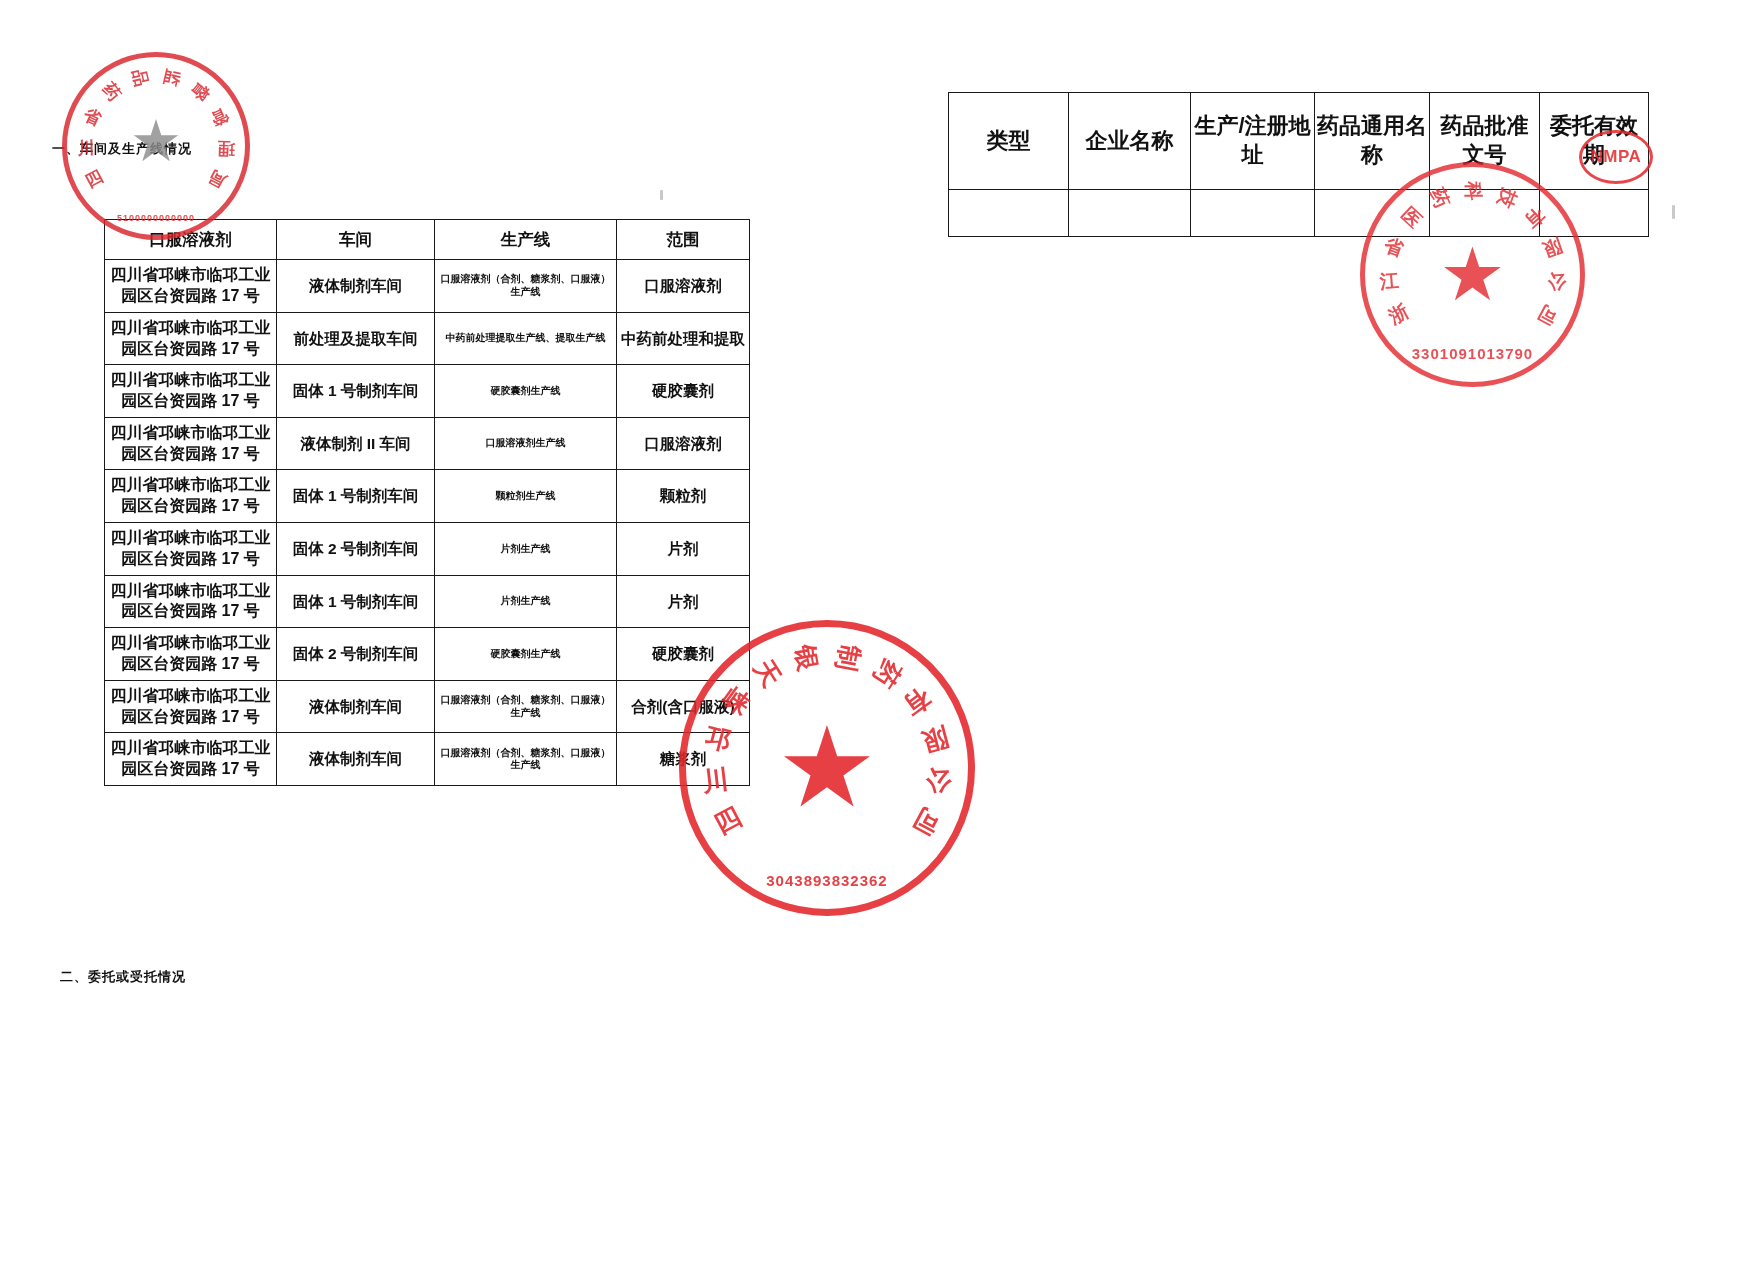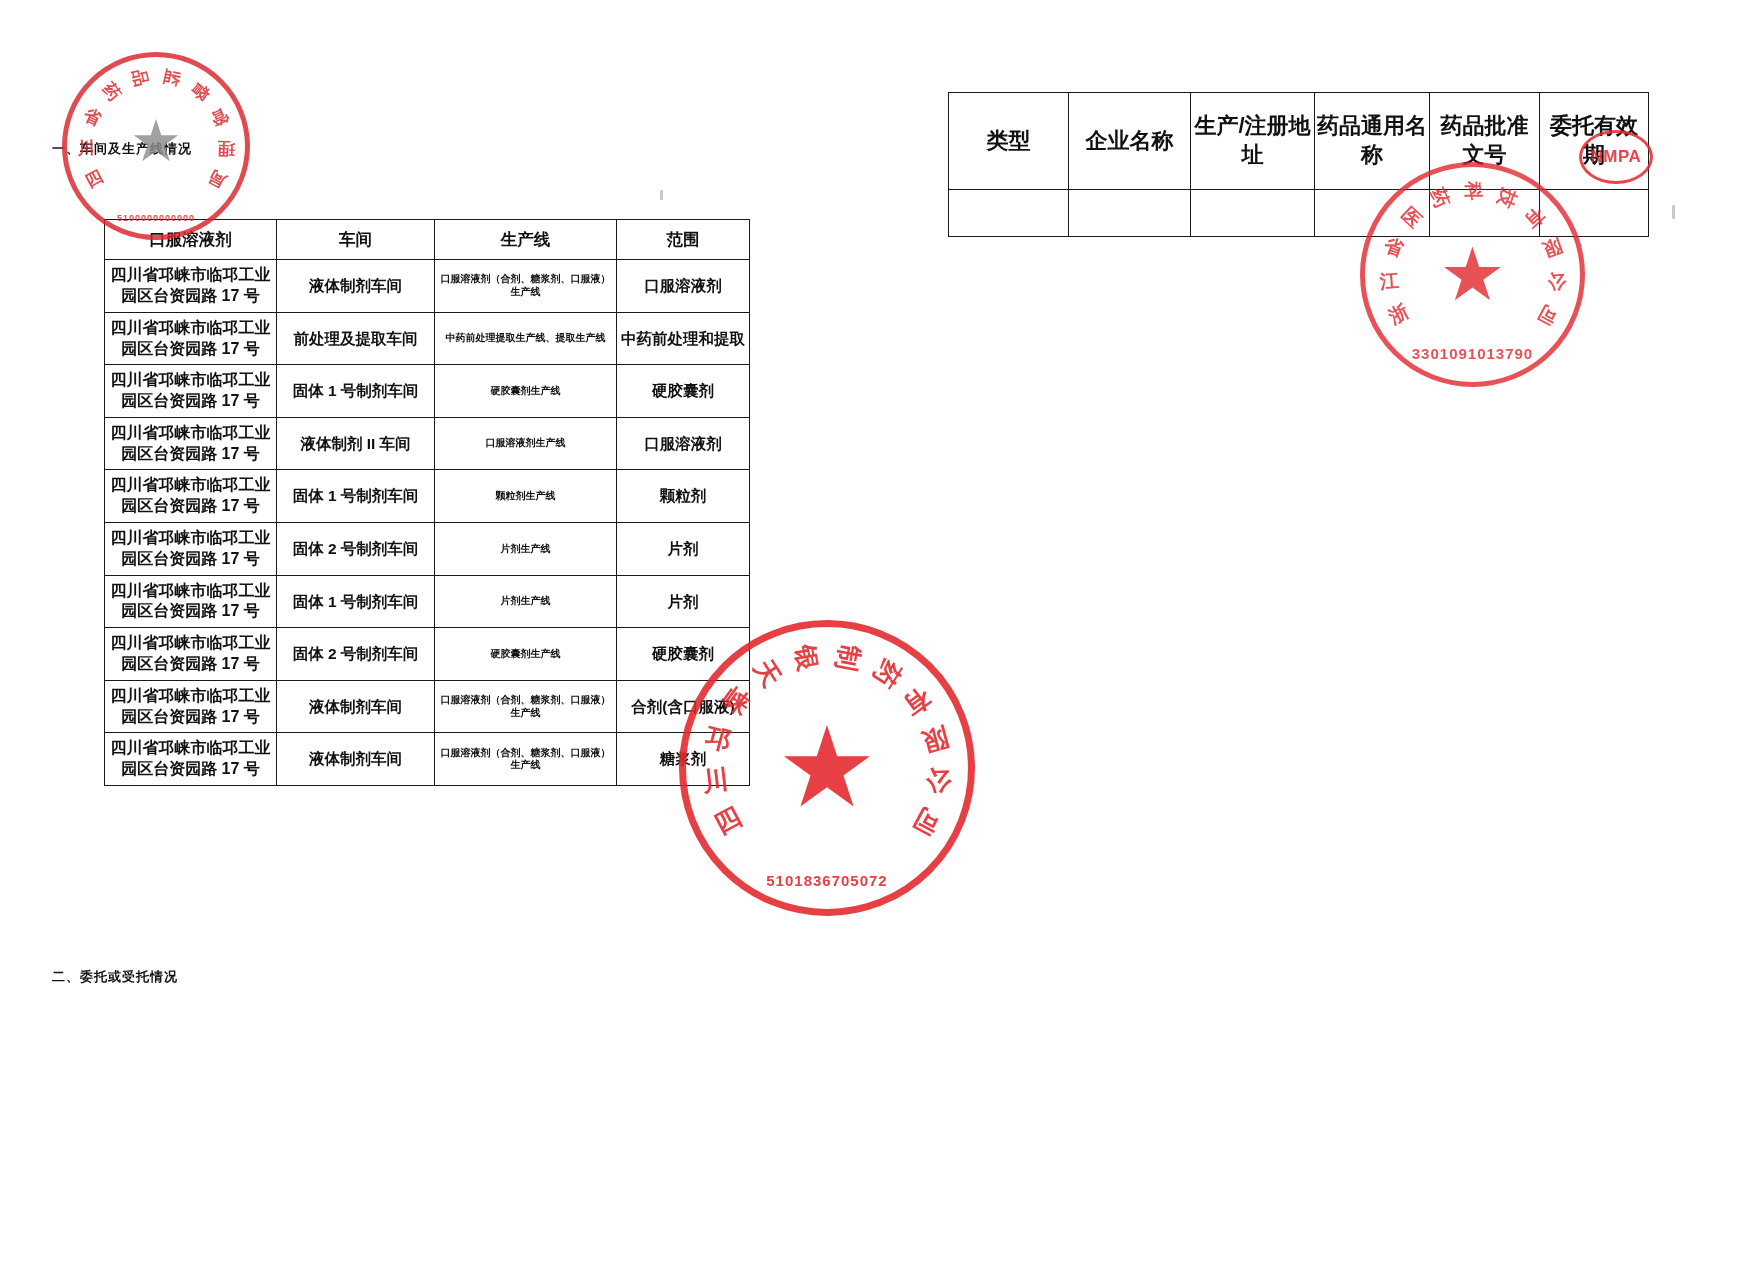--- a/index.html
+++ b/index.html
@@ -19,21 +19,21 @@
   
   .section-heading {
     position: absolute;
     font-size: 13px;
     font-weight: 700;
     letter-spacing: 1px;
     white-space: nowrap;
     font-family: "Liberation Sans", "DejaVu Sans", sans-serif;
   }
   #heading-one { left: 52px; top: 140px; }
-  #heading-two { left: 52px; top: 968px; }
+  #heading-two { left: 60px; top: 968px; }
 
   
   .main-table {
     position: absolute;
     left: 104px;
     top: 219px;
     width: 645px;
     border-collapse: collapse;
     table-layout: fixed;
   }
@@ -339,21 +339,21 @@
       <span style="font-size: 26px; transform: rotate(-32.1818deg) translate(0px, -112px) rotate(90deg) translate(-50%, -50%);">天</span>
       <span style="font-size: 26px; transform: rotate(-10.7273deg) translate(0px, -112px) rotate(90deg) translate(-50%, -50%);">银</span>
       <span style="font-size: 26px; transform: rotate(10.7273deg) translate(0px, -112px) rotate(90deg) translate(-50%, -50%);">制</span>
       <span style="font-size: 26px; transform: rotate(32.1818deg) translate(0px, -112px) rotate(90deg) translate(-50%, -50%);">药</span>
       <span style="font-size: 26px; transform: rotate(53.6364deg) translate(0px, -112px) rotate(90deg) translate(-50%, -50%);">有</span>
       <span style="font-size: 26px; transform: rotate(75.0909deg) translate(0px, -112px) rotate(90deg) translate(-50%, -50%);">限</span>
       <span style="font-size: 26px; transform: rotate(96.5455deg) translate(0px, -112px) rotate(90deg) translate(-50%, -50%);">公</span>
       <span style="font-size: 26px; transform: rotate(118deg) translate(0px, -112px) rotate(90deg) translate(-50%, -50%);">司</span>
     </div>
   <div class="star">★</div>
-  <div class="stamp-bottom-code">5101836705072</div>
+  <div class="stamp-bottom-code">3043893832362</div>
 </div>
 
 <div class="stamp" id="stamp-tech">
   <div class="ring-text">
       <span style="font-size: 19px; transform: rotate(-118deg) translate(0px, -84px) rotate(90deg) translate(-50%, -50%);">浙</span>
       <span style="font-size: 19px; transform: rotate(-94.4deg) translate(0px, -84px) rotate(90deg) translate(-50%, -50%);">江</span>
       <span style="font-size: 19px; transform: rotate(-70.8deg) translate(0px, -84px) rotate(90deg) translate(-50%, -50%);">省</span>
       <span style="font-size: 19px; transform: rotate(-47.2deg) translate(0px, -84px) rotate(90deg) translate(-50%, -50%);">医</span>
       <span style="font-size: 19px; transform: rotate(-23.6deg) translate(0px, -84px) rotate(90deg) translate(-50%, -50%);">药</span>
       <span style="font-size: 19px; transform: rotate(0deg) translate(0px, -84px) rotate(90deg) translate(-50%, -50%);">科</span>

